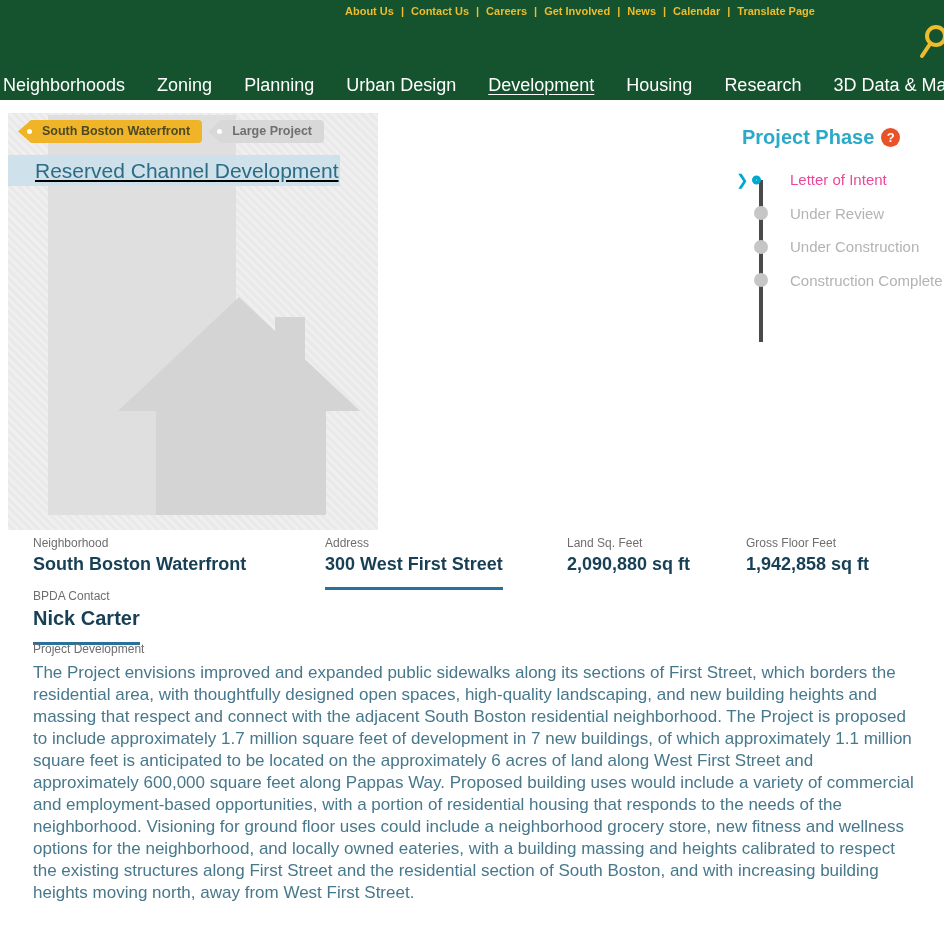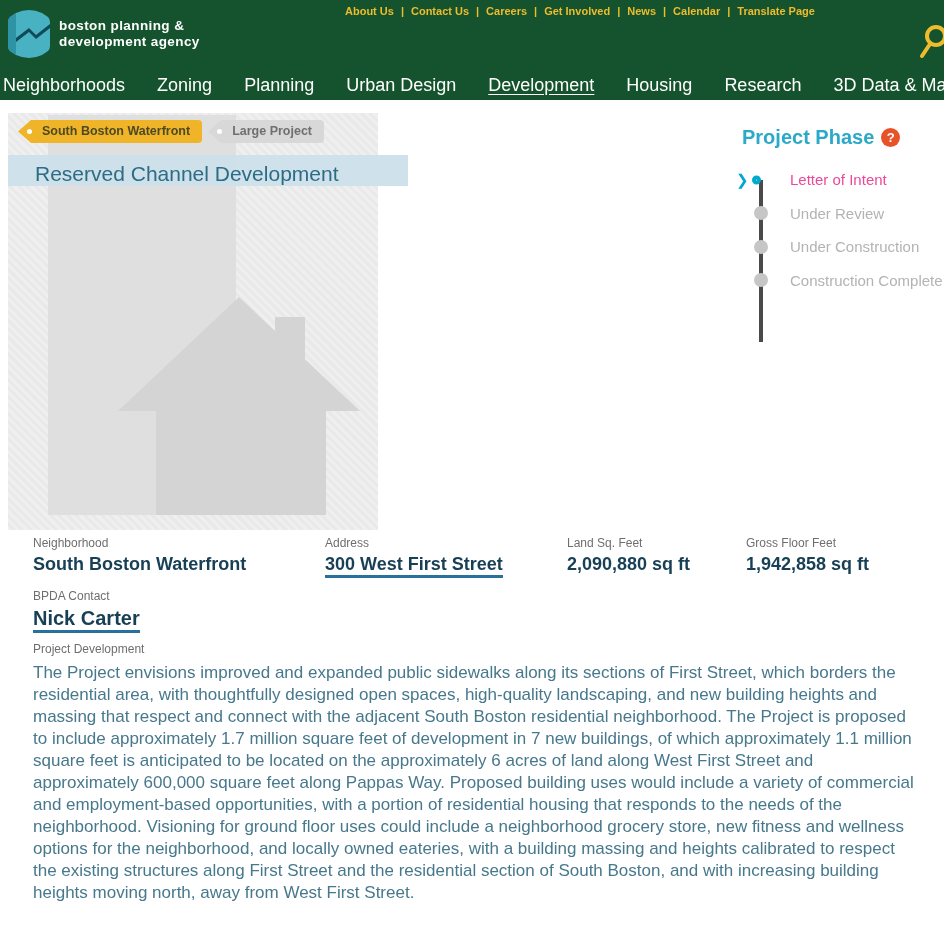--- a/index.html
+++ b/index.html
@@ -47,22 +47,22 @@
     clip-path:polygon(13px 0, 100% 0, 100% 100%, 13px 100%, 0 50%);
     cursor:pointer; white-space:nowrap;
   }
   .tag::before {
     content:""; position:absolute; left:9px; top:9px; width:5px; height:5px;
     border-radius:50%; background:#ffffff;
   }
   .tag.yellow { background:#f0b429; color:#4c4a22; }
   .tag.gray   { background:#d8d8d8; color:#6f6f6f; }
   .title-bar {
-    position:absolute; left:0; top:42px; width:400px; height:31px;
-    background:rgba(205,224,233,.96); display:flex; align-items:flex-end;
+    position:absolute; left:0; top:42px; width:332px; height:31px;
+    background:rgba(205,224,233,.96); display:flex; align-items:center;text-decoration:underline;
   }
   .title-bar h1 { font-size:21px; font-weight:400; color:#2c6c85; padding-left:27px; white-space:nowrap; }
 
   
   .phase-panel { position:absolute; left:742px; top:126px; width:202px; }
   .phase-head { display:flex; align-items:center; gap:7px; }
   .phase-head h2 { font-size:20px; font-weight:700; color:#2ba9c9; white-space:nowrap; }
   .help-icon {
     width:19px; height:19px; border-radius:50%; background:#e85229;
     color:#ffffff; font-size:13px; font-weight:bold; text-align:center; line-height:19px;
@@ -85,54 +85,41 @@
   .chevron {
     position:absolute; left:-6px; top:50%; transform:translateY(-50%);
     color:#00a9cf; font-size:15px; font-weight:bold; display:none;
   }
   .phase-item.active .chevron { display:block; }
 
   
   .field { position:absolute; }
   .field .f-label { font-size:12px; color:#6e6e6e; margin-bottom:4px; }
   .field .f-value { font-size:18px; font-weight:bold; color:#173f55; white-space:nowrap; }
-  .field .f-value.link { cursor:pointer; display:inline-block; padding-bottom:0; border-bottom:3px solid #27719a; }
+  .field .f-value.link { cursor:pointer; display:inline-block; padding-bottom:12px; border-bottom:3px solid #27719a; }
   #field-0 { left:33px;  top:536px; }
   #field-1 { left:325px; top:536px; }
   #field-2 { left:567px; top:536px; }
   #field-3 { left:746px; top:536px; }
   #field-contact { left:33px; top:589px; }
   #field-contact .f-value { font-size:20px; }
 
   .description { position:absolute; left:33px; top:642px; width:882px; }
   .description .f-label { font-size:12px; color:#6e6e6e; margin-bottom:6px; }
   .description p { font-size:17px; line-height:22px; color:#47788c; }
 </style>
 </head>
 <body>
 
 <div class="header">
 
   <div class="top-links">
     <a>About Us</a><span class="sep">|</span><a>Contact Us</a><span class="sep">|</span><a>Careers</a><span class="sep">|</span><a>Get Involved</a><span class="sep">|</span><a>News</a><span class="sep">|</span><a>Calendar</a><span class="sep">|</span><a>Translate Page</a>
   </div>
 
-  <div class="logo">
-    <span>
-      <svg width="42" height="52" viewBox="0 0 42 52">
-        <path d="M8 5 Q21 -1 34 5 L40 9 Q42 11 42 14 L42 38 Q42 41 40 43 L34 47 Q21 53 8 47 L2 43 Q0 41 0 38 L0 14 Q0 11 2 9 Z" fill="#49b2c2"></path>
-        <path d="M2 9 Q0 11 0 14 L0 38 Q0 41 2 43 L8 47 L8 5 Z" fill="#2f93a6"></path>
-        <path d="M8 30 L21 20 L28 27 L42 16 L42 20 L28 31 L21 24 L8 34 Z" fill="#0f4a57"></path>
-      </svg>
-    </span>
-    <div class="logo-text">
-      <div>boston planning &amp;</div>
-      <div>development agency</div>
-    </div>
-  </div>
 
   <div class="search-btn">
     <svg width="42" height="42" viewBox="0 0 42 42">
       <circle cx="18" cy="16" r="9" fill="none" stroke="#eebc2d" stroke-width="4"></circle>
       <line x1="12" y1="24" x2="4" y2="36" stroke="#eebc2d" stroke-width="4" stroke-linecap="round"></line>
     </svg>
   </div>
 
   <div class="main-nav">
     <span class="nav-item">Neighborhoods</span>

